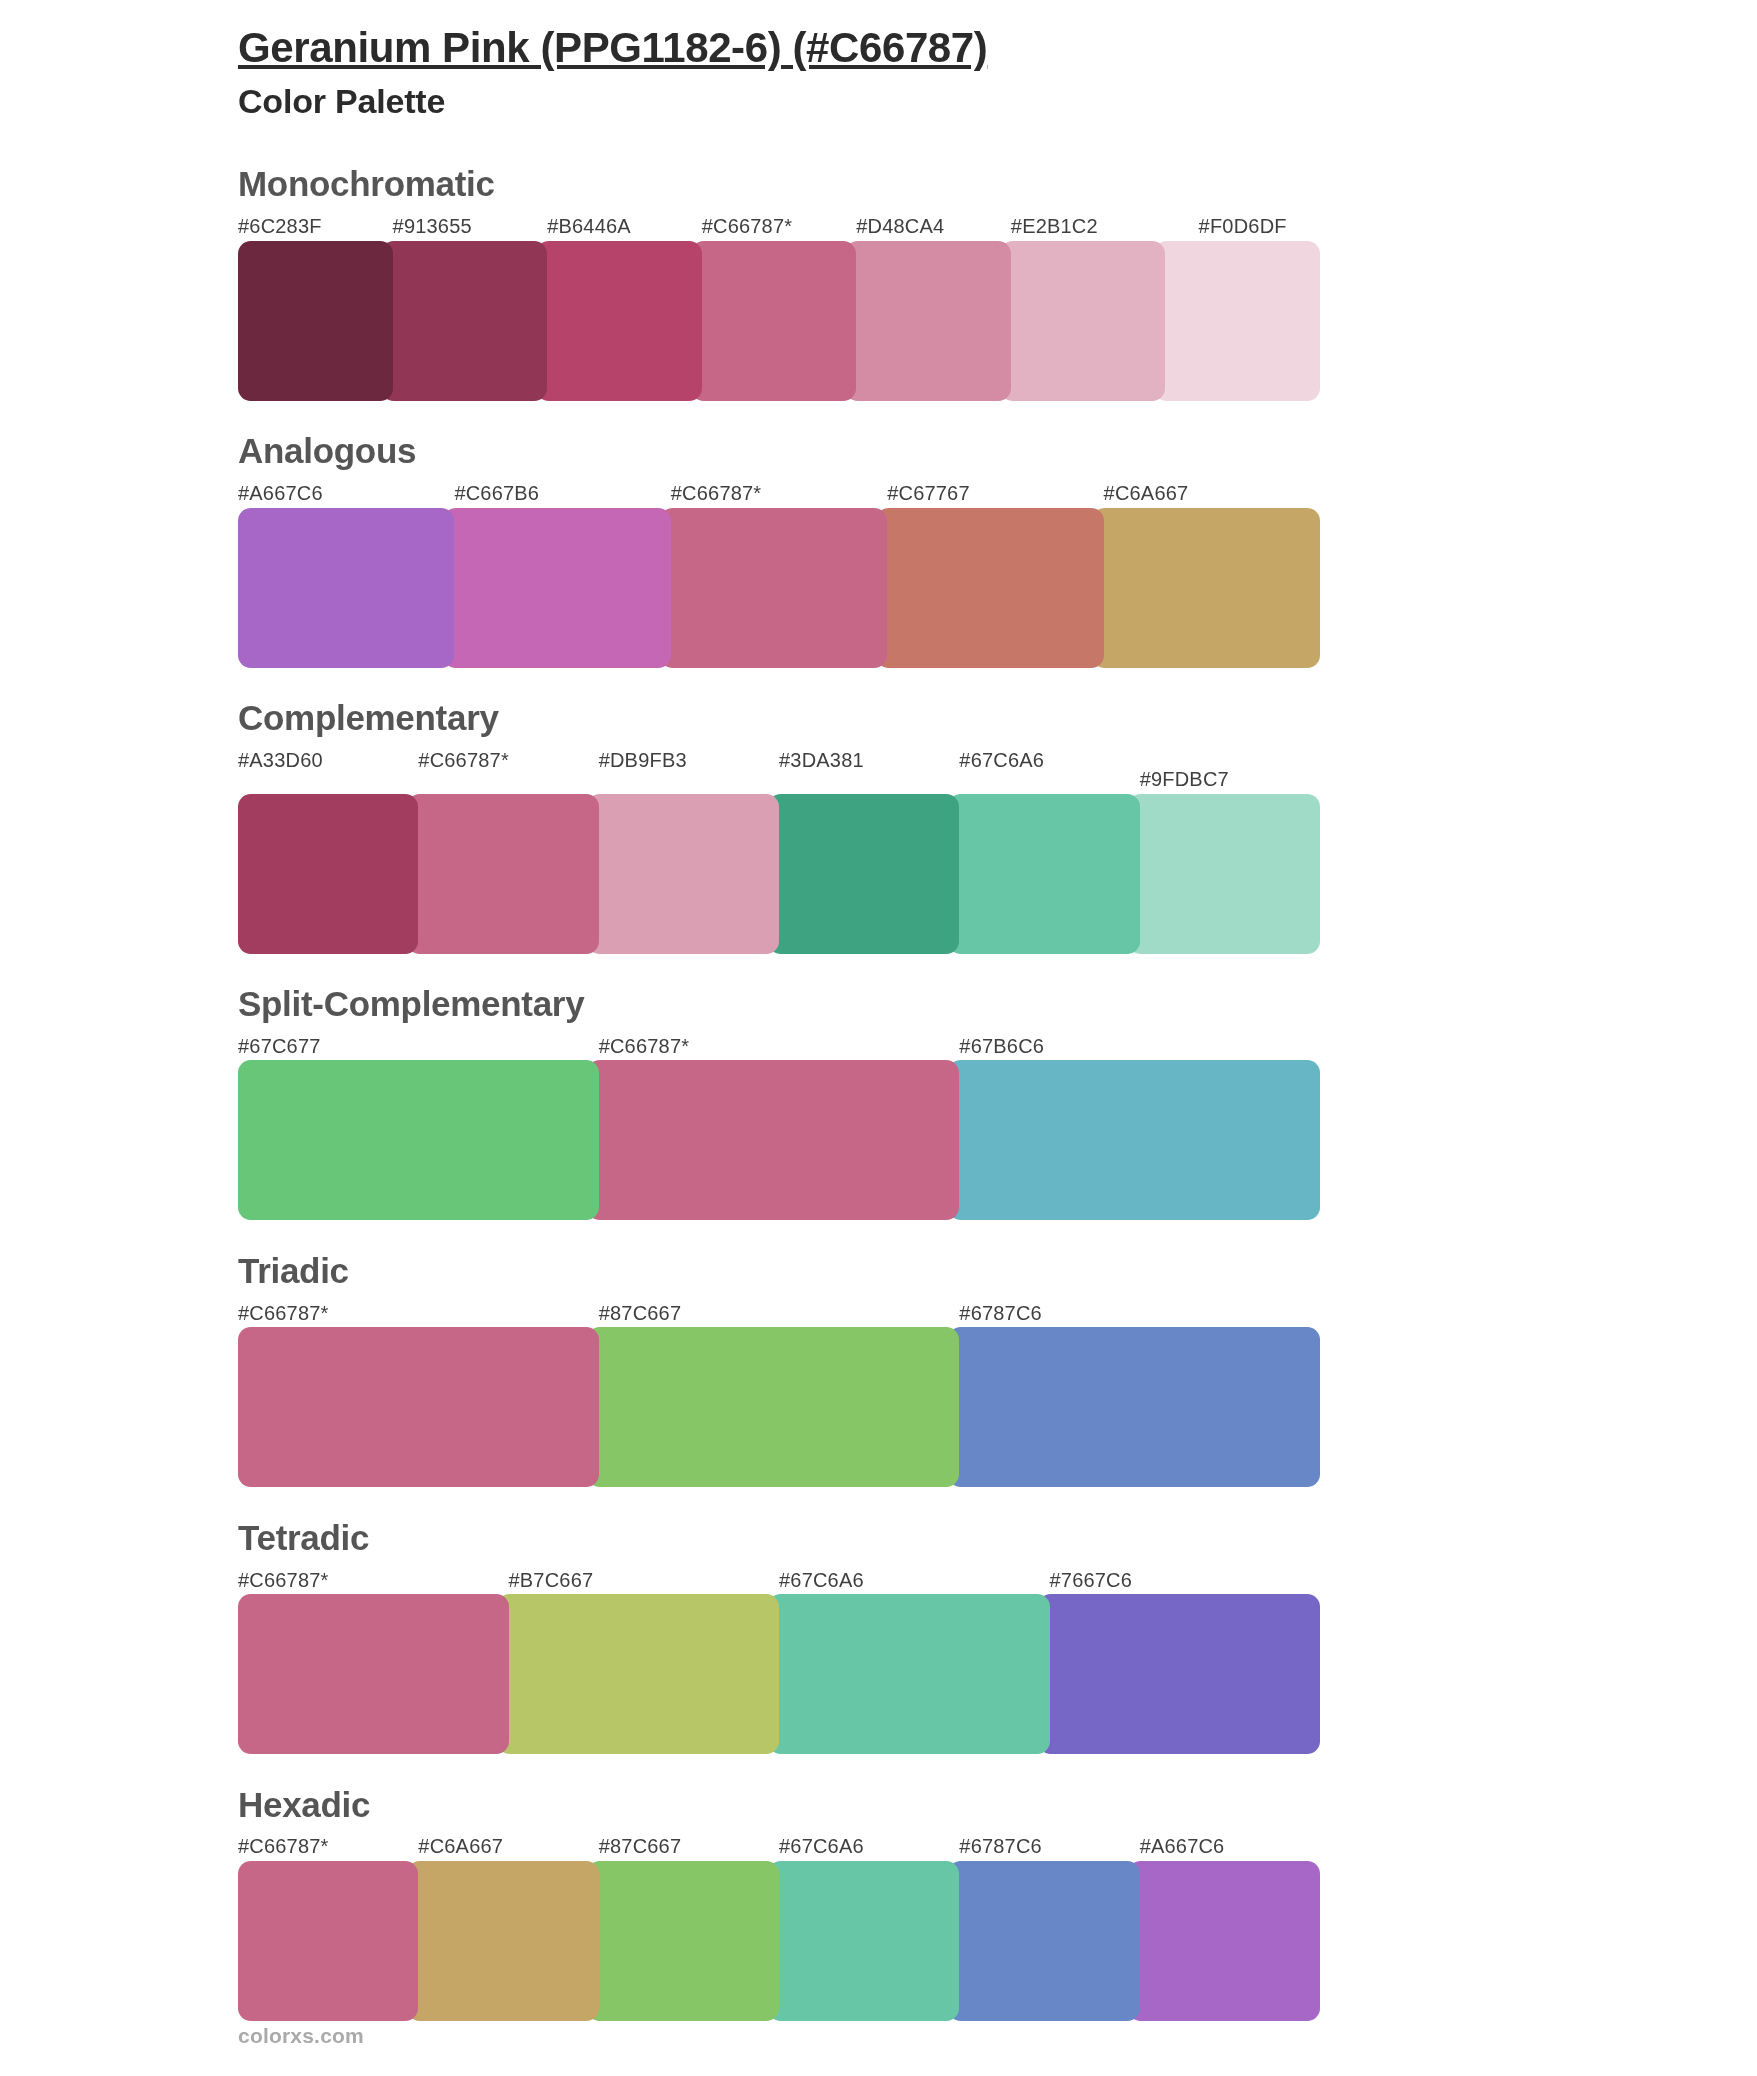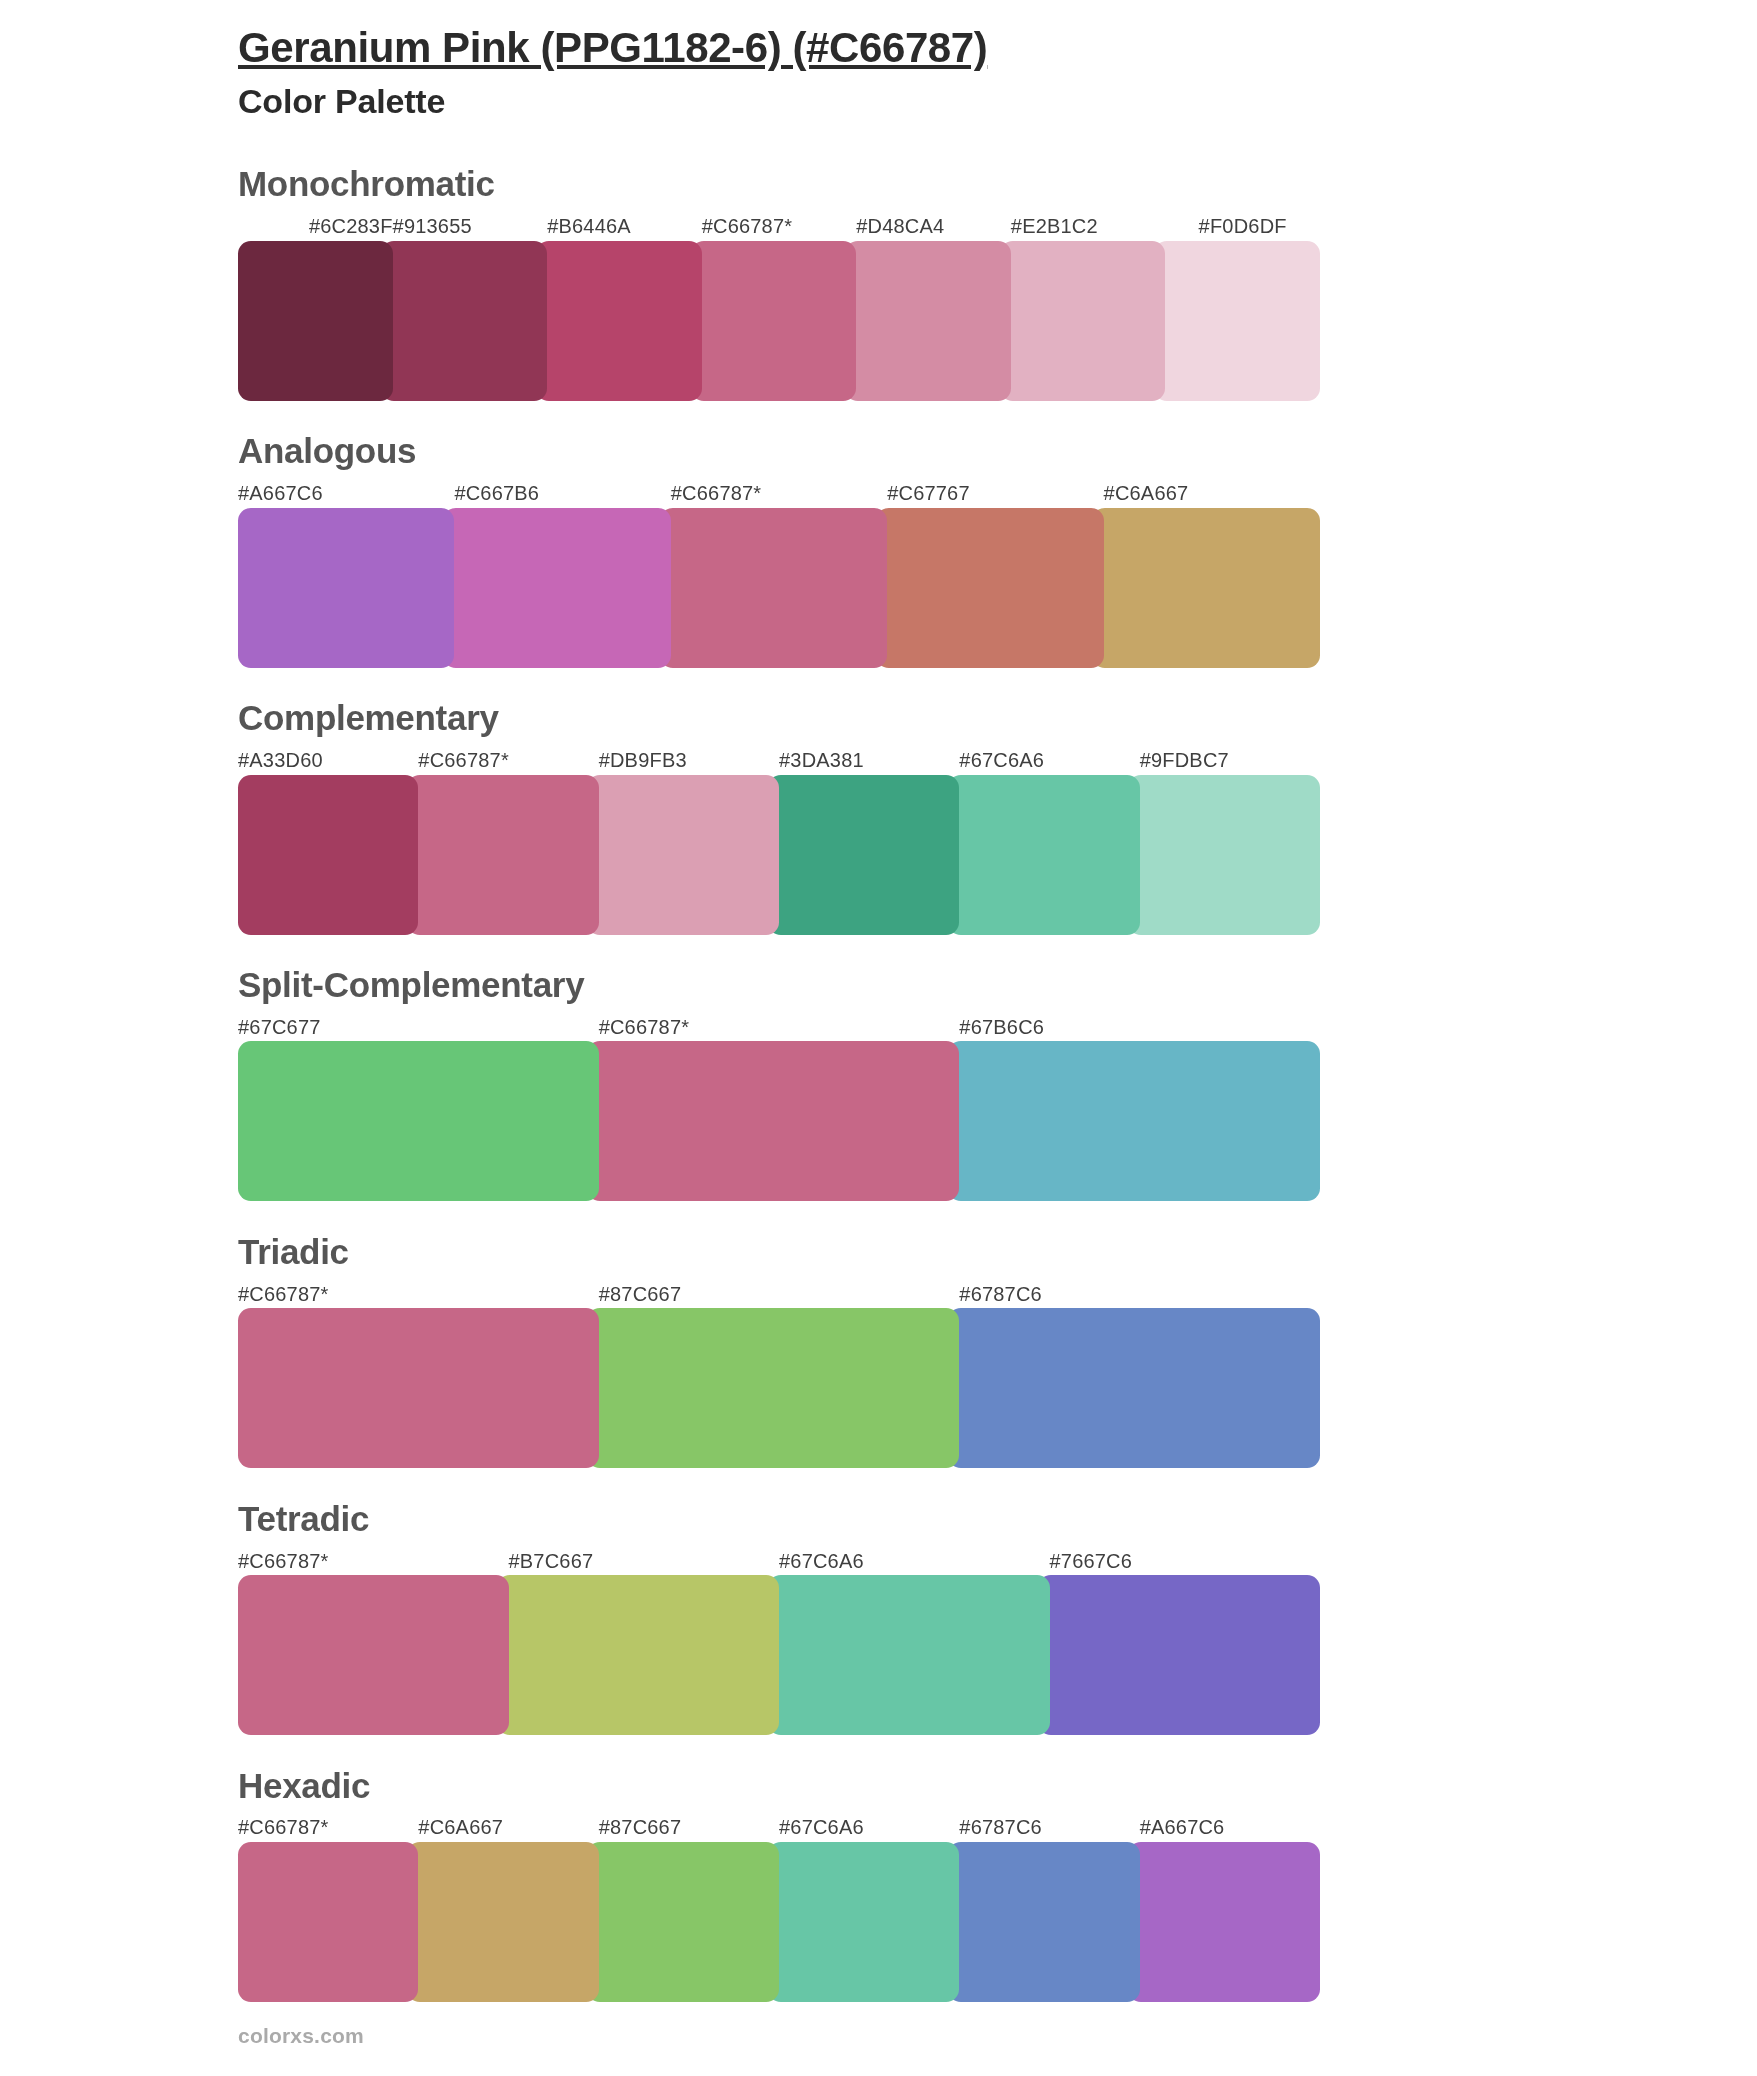--- a/index.html
+++ b/index.html
@@ -116,21 +116,21 @@
   <div class="header">
     <h1 class="title">Geranium Pink (PPG1182-6) (#C66787)</h1>
     <h2 class="subtitle">Color Palette</h2>
   </div>
 
   <div class="sections">
       <div class="section">
         <div class="section-title">Monochromatic</div>
         <div class="swatch-wrap">
           <div class="labels-row">
-            <div class="swatch-label" style="width: 14.2857%; text-align: right;">#6C283F</div>
+            <div class="swatch-label" style="width: 14.2857%;">#6C283F</div>
             <div class="swatch-label" style="width: 14.2857%;">#913655</div>
             <div class="swatch-label" style="width: 14.2857%;">#B6446A</div>
             <div class="swatch-label" style="width: 14.2857%;">#C66787*</div>
             <div class="swatch-label" style="width: 14.2857%;">#D48CA4</div>
             <div class="swatch-label" style="width: 14.2857%;">#E2B1C2</div>
             <div class="swatch-label" style="width: 14.2857%; text-align: center;">#F0D6DF</div>
           </div>
           <div class="chips-row">
             <div class="chip" style="width: calc(14.2857% + 0px); background: rgb(108, 40, 63); z-index: 7;"></div>
             <div class="chip" style="width: calc(14.2857% + 11.2px); background: rgb(145, 54, 85); z-index: 6;"></div>
@@ -163,21 +163,21 @@
       </div>
       <div class="section">
         <div class="section-title">Complementary</div>
         <div class="swatch-wrap">
           <div class="labels-row">
             <div class="swatch-label" style="width: 16.6667%;">#A33D60</div>
             <div class="swatch-label" style="width: 16.6667%;">#C66787*</div>
             <div class="swatch-label" style="width: 16.6667%;">#DB9FB3</div>
             <div class="swatch-label" style="width: 16.6667%;">#3DA381</div>
             <div class="swatch-label" style="width: 16.6667%;">#67C6A6</div>
-            <div class="swatch-label" style="width: 16.6667%;">#9FDBC7</div>
+            <div class="swatch-label" style="width: 16.6667%; margin-top: 19px;">#9FDBC7</div>
           </div>
           <div class="chips-row">
             <div class="chip" style="width: calc(16.6667% + 0px); background: rgb(163, 61, 96); z-index: 6;"></div>
             <div class="chip" style="width: calc(16.6667% + 11.2px); background: rgb(198, 103, 135); z-index: 5;"></div>
             <div class="chip" style="width: calc(16.6667% + 11.2px); background: rgb(219, 159, 179); z-index: 4;"></div>
             <div class="chip" style="width: calc(16.6667% + 11.2px); background: rgb(61, 163, 129); z-index: 3;"></div>
             <div class="chip" style="width: calc(16.6667% + 11.2px); background: rgb(103, 198, 166); z-index: 2;"></div>
             <div class="chip" style="width: calc(16.6667% + 11.2px); background: rgb(159, 219, 199); z-index: 1;"></div>
           </div>
         </div>

